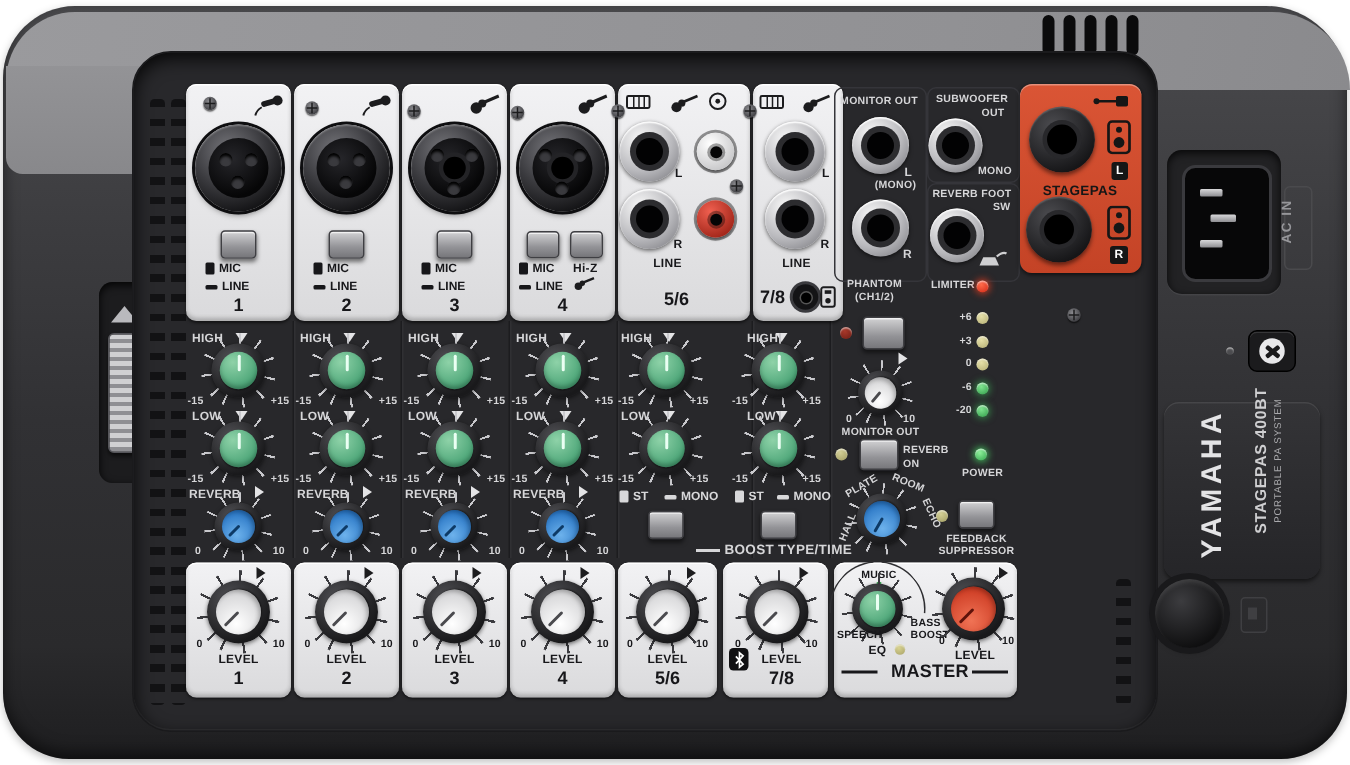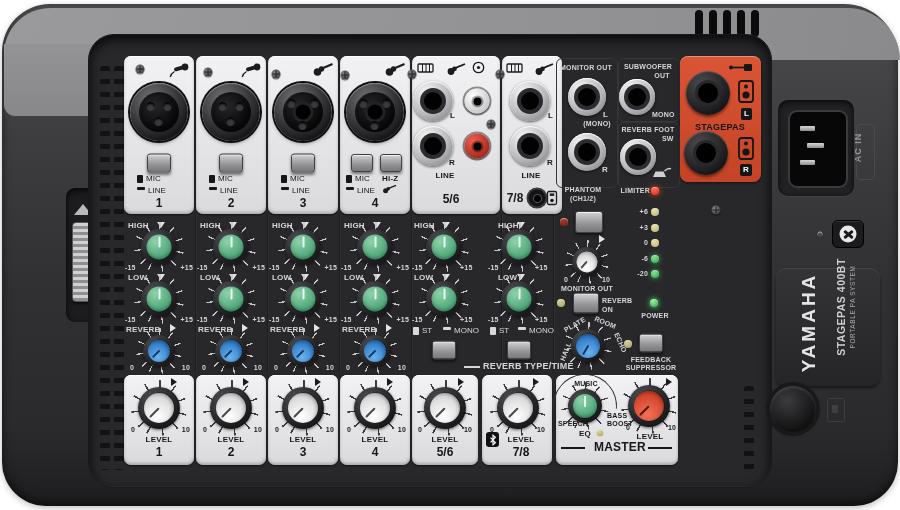--- a/index.html
+++ b/index.html
@@ -98,21 +98,21 @@
     background:radial-gradient(circle at 40% 35%,#8a8a8e,#3c3c40 78%);box-shadow:0 1px 1px rgba(0,0,0,.6)}
   .scr::before,.scr::after{content:"";position:absolute;left:50%;top:50%;background:#1c1c1e}
   .scr::before{width:7px;height:1px;margin:-0.5px 0 0 -3.5px}
   .scr::after{width:1px;height:7px;margin:-3.5px 0 0 -0.5px}
   
   .triD{position:absolute;width:0;height:0;border-left:4px solid transparent;
     border-right:4px solid transparent;border-top:6px solid #e4e4e6}
   .triR{position:absolute;width:0;height:0;border-top:4px solid transparent;
     border-bottom:4px solid transparent;border-left:6px solid #e4e4e6}
   .triR.dk{border-left-color:#1c1c1e}
-  .irow{position:absolute;display:flex;align-items:flex-start;gap:3px;font-weight:normal;
+  .irow{position:absolute;display:flex;align-items:center;gap:3px;font-weight:bold;
     font-size:8px;line-height:1;color:#17171a;white-space:nowrap}
   .irow.lt2{color:#d8d8da}
   .pos{display:inline-block;background:currentColor;border-radius:1px}
   .pos.up{width:6px;height:8px}
   .pos.dn{width:8px;height:3px}
   .ic{position:absolute}
   .mline{position:absolute;height:2px;background:#17171a}
   .arc{position:absolute;width:62px;height:62px;border-radius:50%;border:1.5px solid transparent;
     transform:translate(-50%,-50%)}
   .arc.l{border-left-color:#2e2e31;transform:translate(-50%,-50%) rotate(40deg)}
@@ -744,21 +744,21 @@
   <div class="tl s7" style="left:594px;top:319px;transform:rotate(22deg)">ROOM</div>
   <div class="tl s7" style="left:610px;top:339px;transform:rotate(66deg)">ECHO</div>
   <div class="kn kb k48 lt" style="left:588px;top:346px;--rot:-150deg">
       <i class="t"></i>
       <i class="s"></i>
       <i class="c">
         <i class="p"></i>
       </i>
     </div>
   <div class="mline" style="left:464px;top:366px;width:16px;background:#d6d6d8"></div>
-  <div class="tl s9" style="left:483px;top:362px">REVERB TYPE/TIME</div>
+  <div class="tl s9" style="left:483px;top:362px">BOOST TYPE/TIME</div>
 
   <div class="led" style="left:628px;top:344px;background:radial-gradient(circle at 40% 35%,#d3cf96,#a09b60)"></div>
   <div class="sw md" style="left:651px;top:343px"></div>
   <div class="tl s7 cx" style="left:651px;top:356px">FEEDBACK</div>
   <div class="tl s7 cx" style="left:651px;top:364px">SUPPRESSOR</div>
 
   <div class="panel" style="left:556px;top:375px;width:122px;height:90px"></div>
   <div class="tl s7 dk cx" style="left:586px;top:380px">MUSIC</div>
   <div class="eqmark" style="left:586px;top:388px"></div>
   <div class="arc l" style="left:585px;top:406px"></div>

